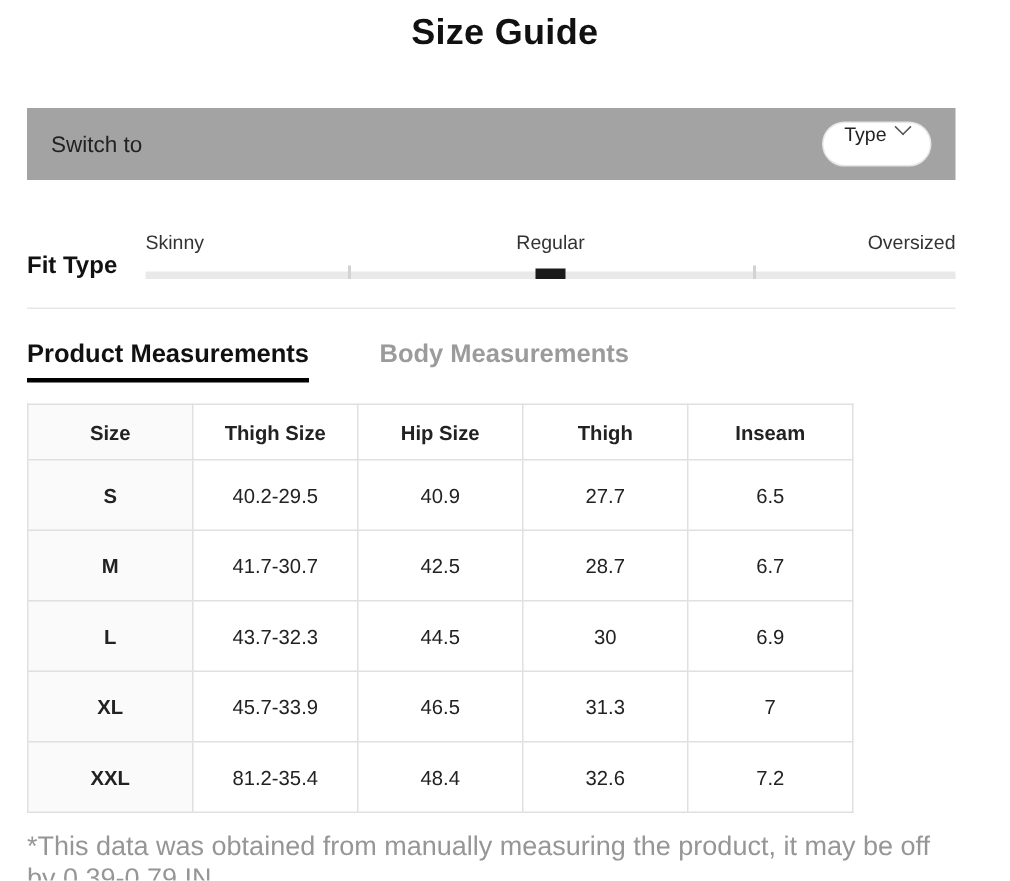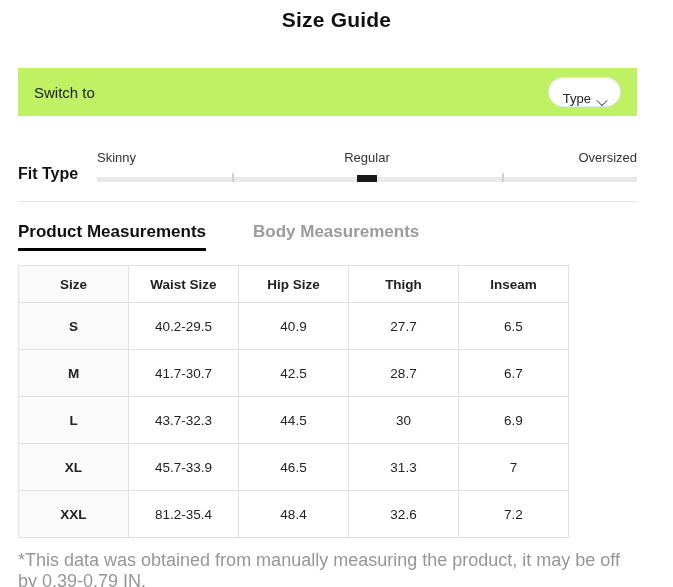--- a/index.html
+++ b/index.html
@@ -2,41 +2,41 @@
 <html><head>
 <meta charset="utf-8">
 <style>
   * { margin: 0; padding: 0; box-sizing: border-box; }
   html, body { width: 673px; height: 587px; background: #ffffff; overflow: hidden; }
   body { font-family: "Liberation Sans", "DejaVu Sans", sans-serif; color: #222; }
 
   .page-title {
     margin-top: 8px;
     text-align: center;
-    font-size: 21px;
+    font-size: 24px;
     font-weight: bold;
     letter-spacing: .2px;
     color: #111;
   }
 
   
   .switch-bar {
     margin: 36px 36px 0 18px;
     height: 48px;
-    background: #bef264;
+    background: #a3a3a3;
     display: flex;
     align-items: center;
     justify-content: space-between;
     padding: 0 16px;
   }
   .switch-bar-label { font-size: 15px; color: #222; }
   .switch-right { display: flex; align-items: center; gap: 10px; }
   .type-pill {
     display: inline-flex;
-    align-items: flex-end;
+    align-items: flex-start;
     gap: 7px;
     height: 30px;
     padding: 0 14px;
     background: #ffffff;
     border: 1px solid #e5e5e5;
     border-radius: 15px;
     font-size: 13px;
     color: #222;
     font-family: inherit;
     cursor: pointer;
@@ -219,21 +219,21 @@
 
   <div class="tabs">
     <div class="tab active">Product Measurements</div>
     <div class="tab">Body Measurements</div>
   </div>
 
   <table class="size-table">
     <thead>
       <tr id="table-head-row">
           <th>Size</th>
-          <th>Waist Size</th>
+          <th>Thigh Size</th>
           <th>Hip Size</th>
           <th>Thigh</th>
           <th>Inseam</th>
         </tr>
     </thead>
     <tbody id="table-body">
         <tr>
           <th>S</th>
           <td>40.2-29.5</td>
           <td>40.9</td>

